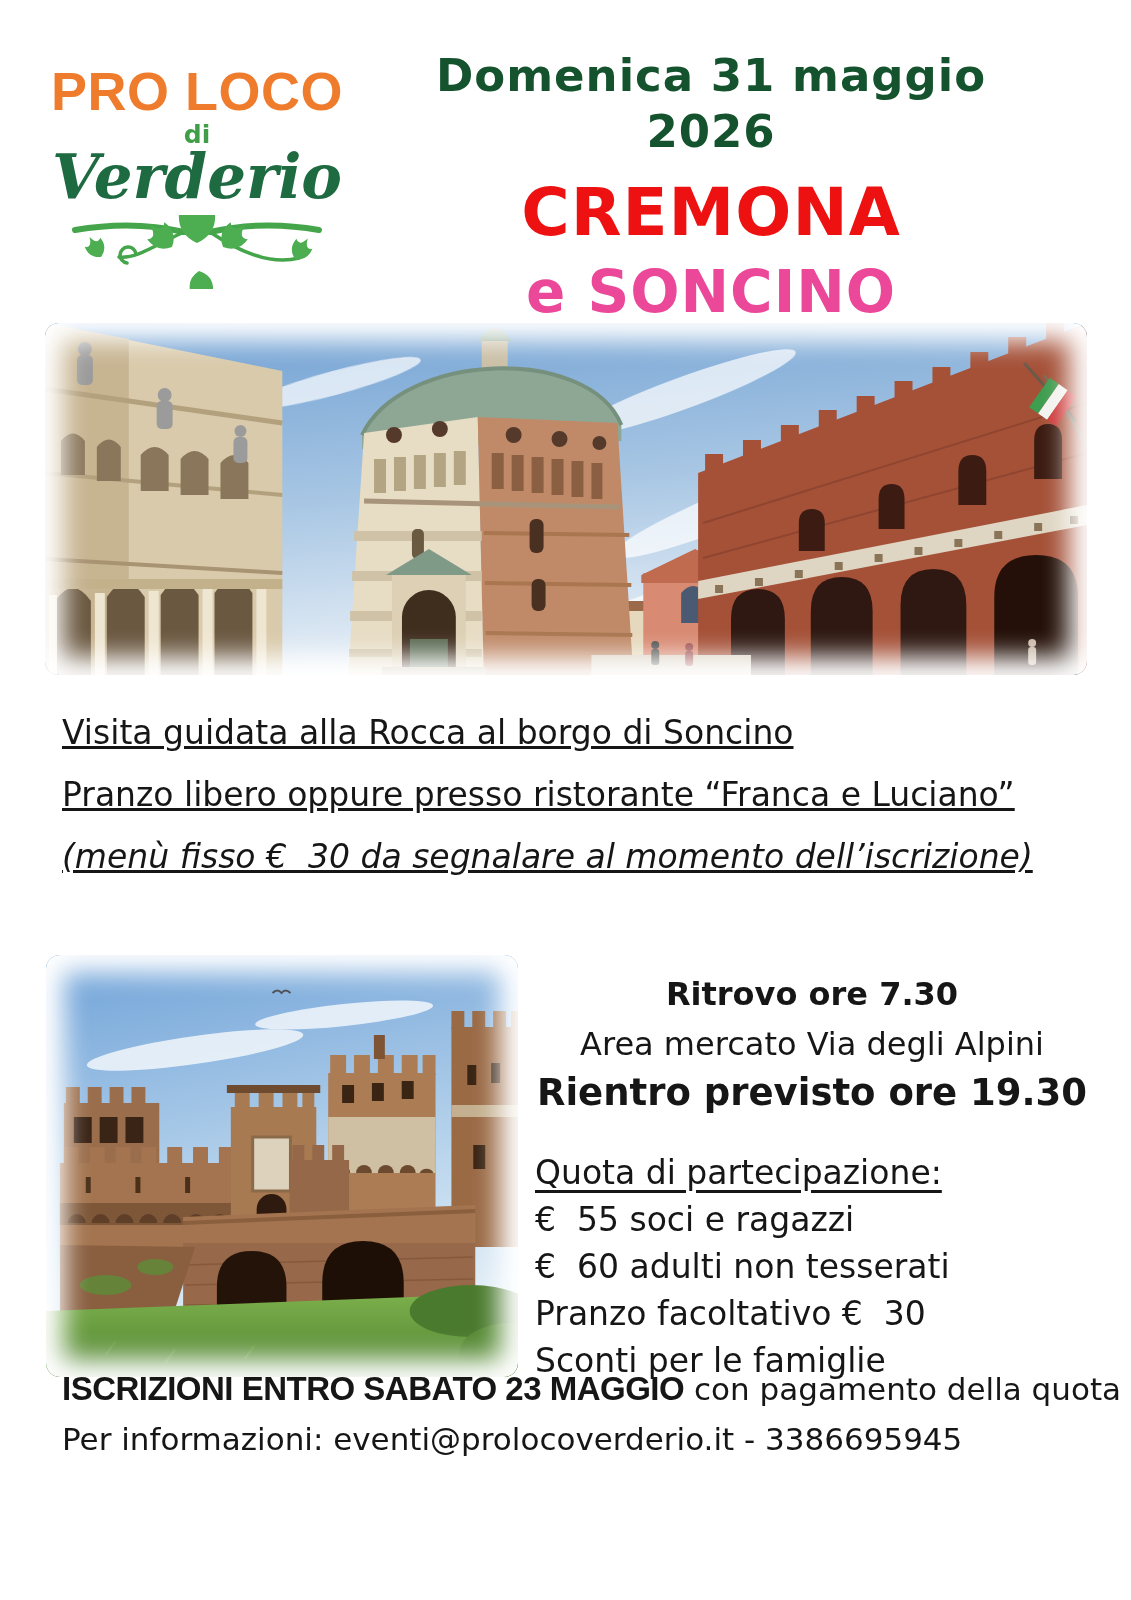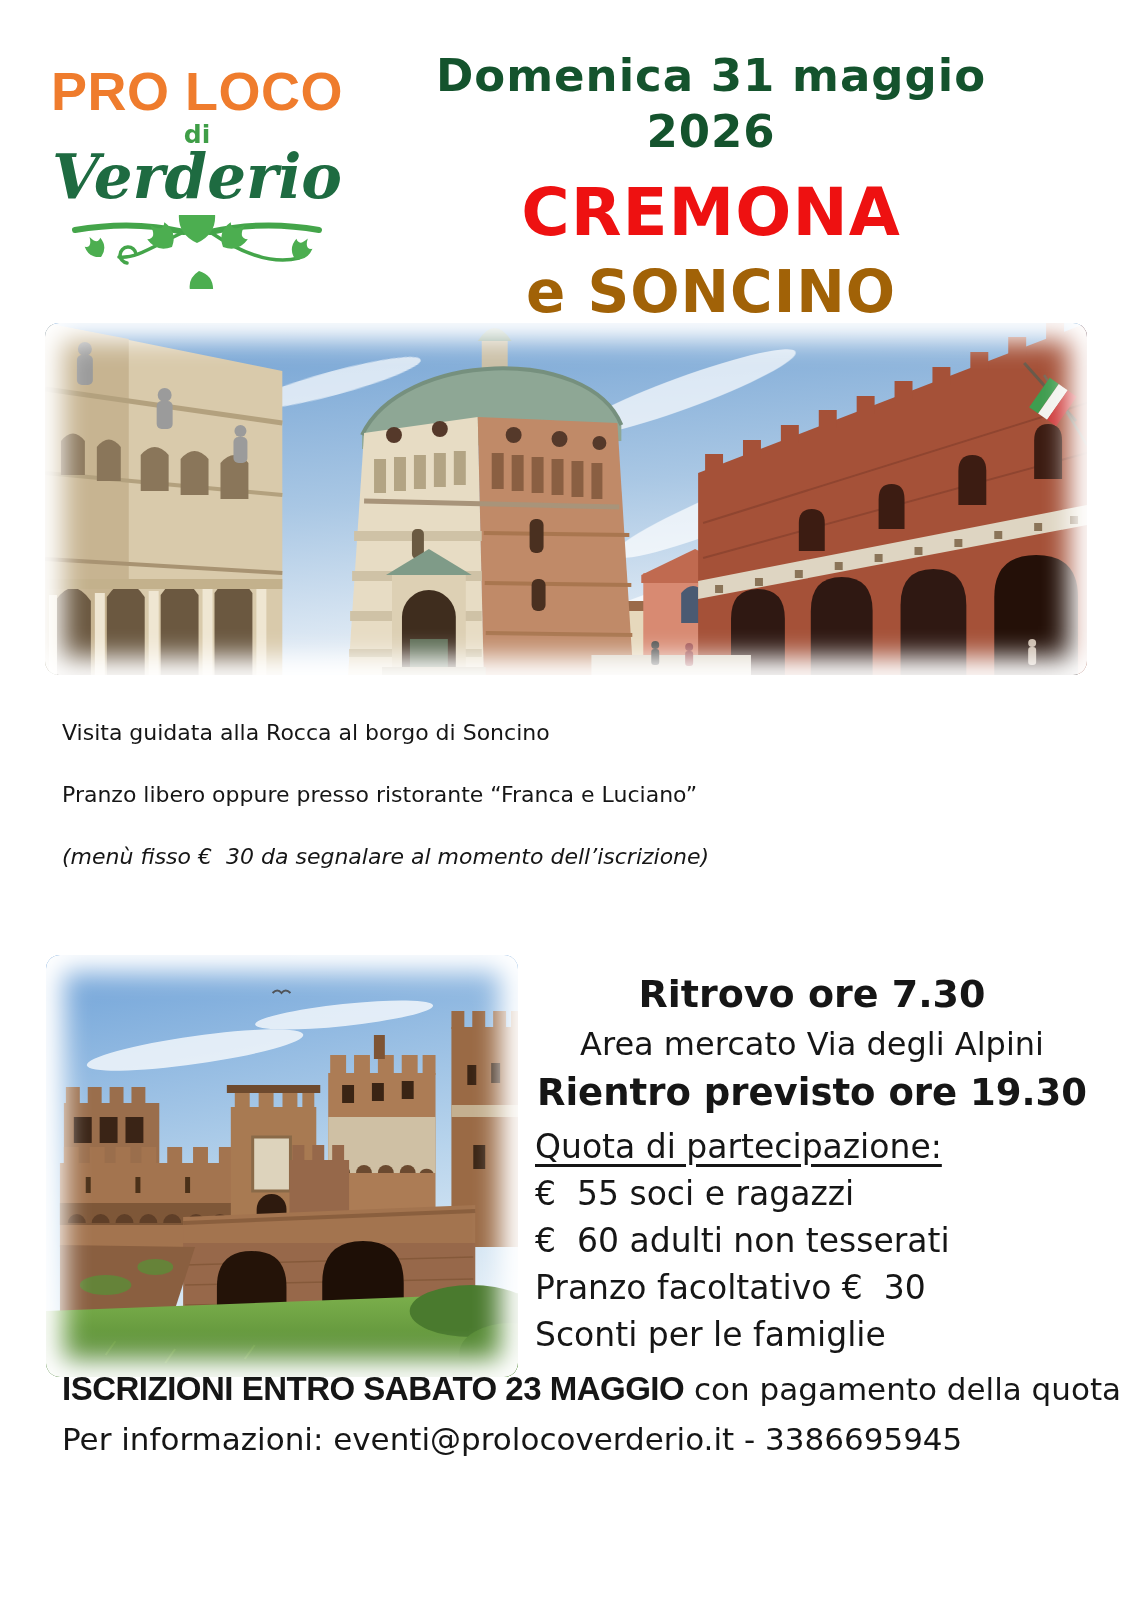--- a/index.html
+++ b/index.html
@@ -12,43 +12,43 @@
             color:#ef7c2d;letter-spacing:0.5px;}
   .logo-di{font-weight:bold;font-size:25px;line-height:28px;color:#3f9e47;margin-top:1px;}
   .logo-town{font-family:"DejaVu Serif",serif;font-style:italic;font-weight:bold;font-size:61px;
              line-height:64px;color:#1e6b41;margin-top:-4px;}
   .logo-ivy{display:block;margin:6px auto 0 auto;}
 
   
   .header{position:absolute;left:366px;top:48px;width:690px;text-align:center;}
   .header-date{font-size:45px;line-height:56px;font-weight:600;color:#14532d;letter-spacing:1px;}
   .header-title1{font-size:66px;line-height:74px;font-weight:800;color:#ee1111;margin-top:16px;letter-spacing:1px;}
-  .header-title2{font-size:58px;line-height:68px;font-weight:800;color:#a16207;margin-top:8px;letter-spacing:1px;}
+  .header-title2{font-size:58px;line-height:68px;font-weight:800;color:#ec4899;margin-top:8px;letter-spacing:1px;}
 
   
   .photo{position:absolute;border-radius:14px;overflow:hidden;}
   .photo svg{display:block;width:100%;height:100%;}
   .photo .fade{position:absolute;inset:0;border-radius:14px;
                box-shadow:inset 0 0 26px 18px #ffffff;pointer-events:none;}
   .photo1{left:45px;top:323px;width:1042px;height:352px;}
   .photo2{left:46px;top:955px;width:472px;height:422px;}
 
   
   .program{position:absolute;left:62px;top:702px;width:1040px;}
-  .program-line{font-size:22px;line-height:62px;white-space:nowrap;}
+  .program-line{font-size:33px;line-height:62px;white-space:nowrap;text-decoration:underline;}
   .program-line.italic{font-style:italic;}
 
   
   .schedule{position:absolute;left:528px;top:968px;width:568px;text-align:center;}
-  .sched-meeting{font-size:38px;line-height:52px;font-weight:600;}
+  .sched-meeting{font-size:32px;line-height:52px;font-weight:600;}
   .sched-place{font-size:32px;line-height:48px;}
   .sched-return{font-size:37px;line-height:50px;font-weight:600;}
 
   
-  .fees{position:absolute;left:535px;top:1124px;width:560px;text-align:left;}
+  .fees{position:absolute;left:535px;top:1150px;width:560px;text-align:left;}
   .fees-heading{font-size:33px;line-height:46px;text-decoration:underline;text-underline-offset:6px;}
   .fees-item{font-size:33px;line-height:47px;white-space:nowrap;}
 
   
   .footer{position:absolute;left:62px;top:1364px;width:1050px;}
   .footer-line{font-size:31px;line-height:50px;white-space:nowrap;}
   .footer-strong{font-family:"Liberation Sans",sans-serif;font-weight:bold;font-size:33px;letter-spacing:-0.5px;}
 </style>
 </head>
 <body>

